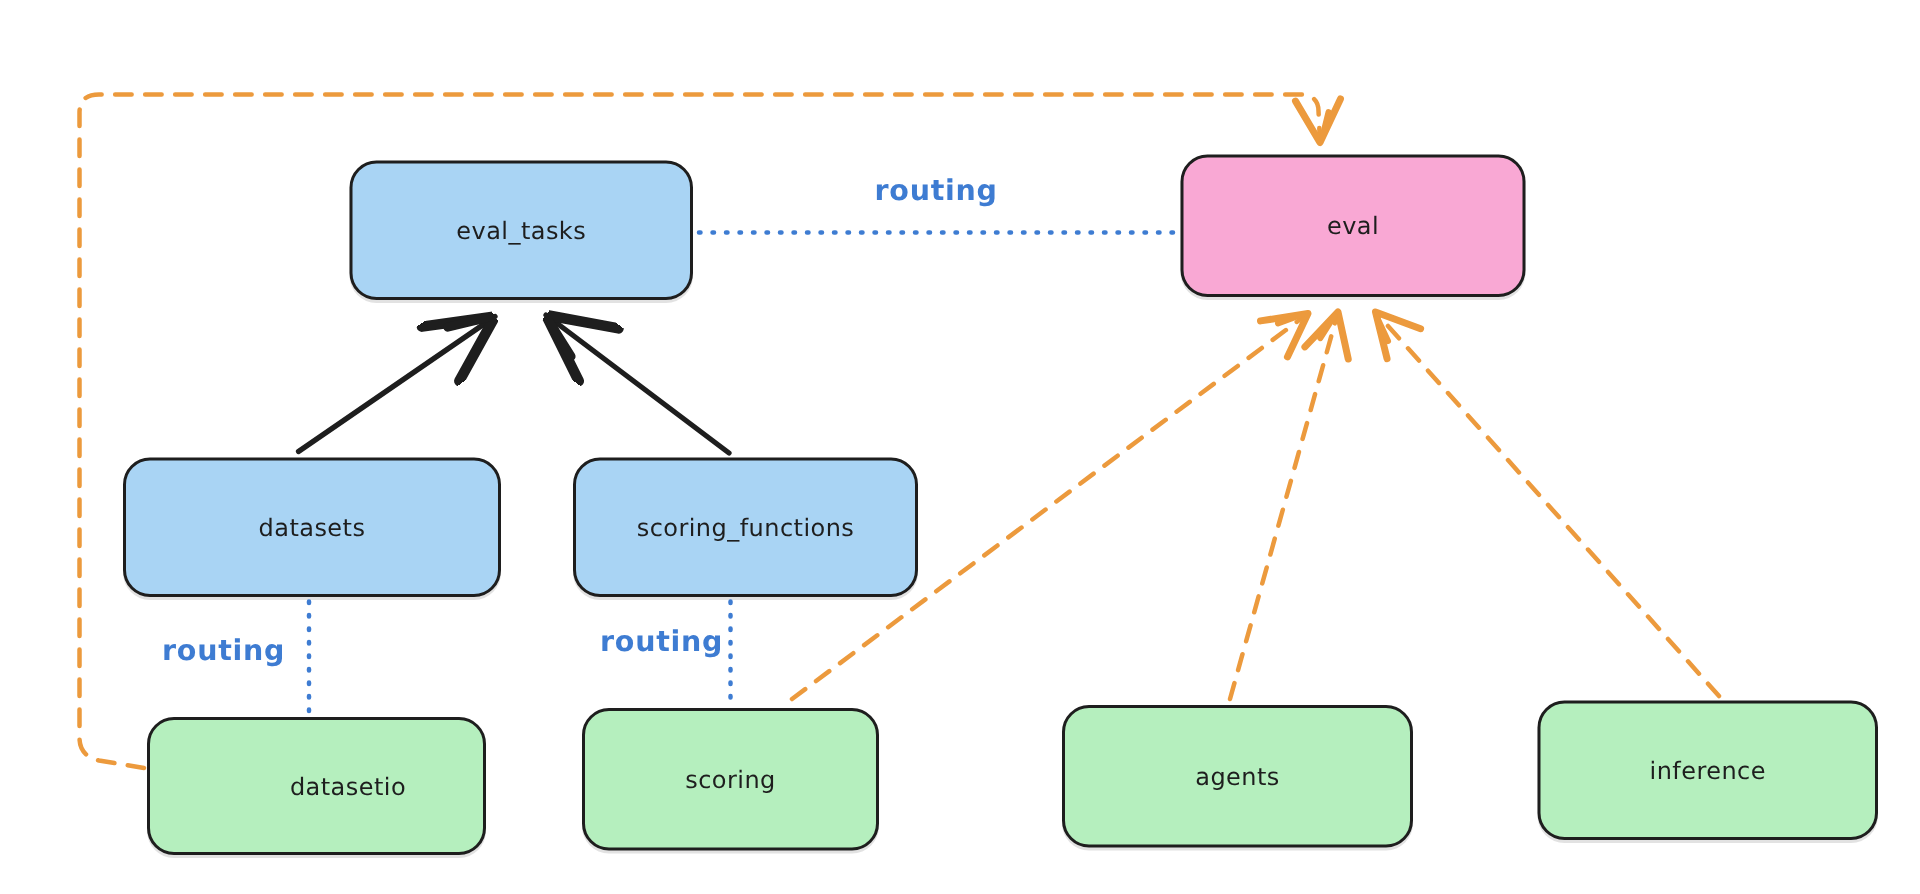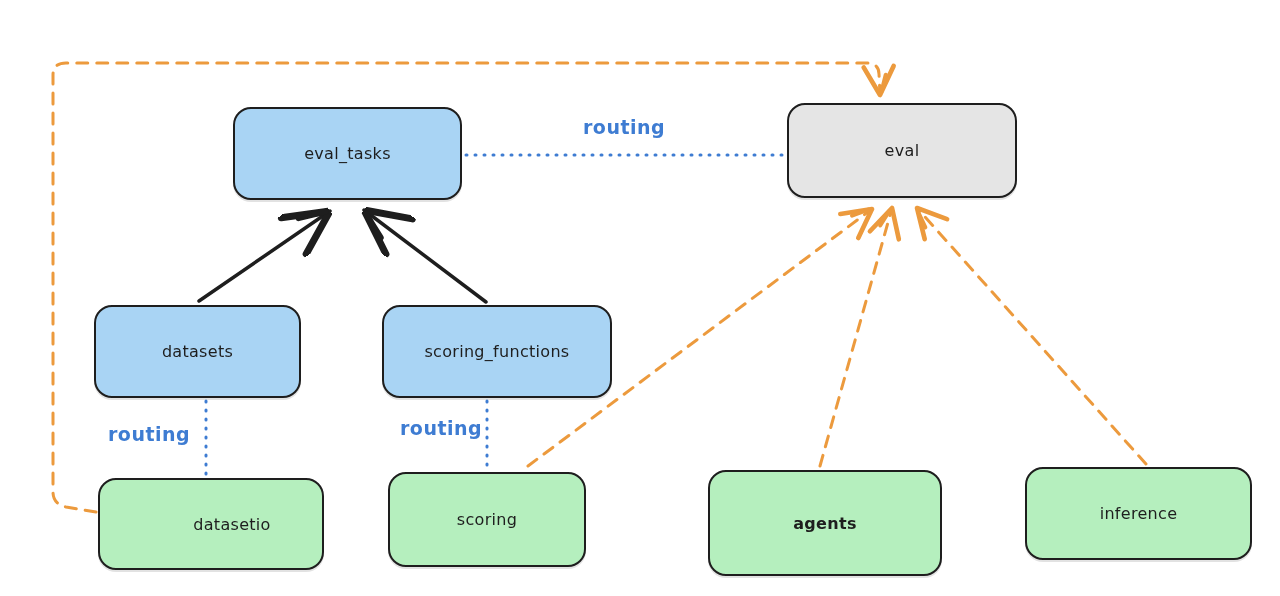--- a/index.html
+++ b/index.html
@@ -43,39 +43,39 @@
     font-weight: 600;
     letter-spacing: 0.5px;
     color: #3e7cd2;
     z-index: 3;
     white-space: nowrap;
     text-align: right;
   }
   
   #n-eval_tasks        { left: 233px; top: 107px; width: 229px; height: 93px; }
   #n-eval              { left: 787px; top: 103px; width: 230px; height: 95px; }
-  #n-datasets          { left:  94px; top: 305px; width: 207px; height: 93px; }
+  #n-datasets          { left:  82px; top: 305px; width: 252px; height: 93px; }
   #n-scoring_functions { left: 382px; top: 305px; width: 230px; height: 93px; }
   #n-datasetio         { left:  98px; top: 478px; width: 226px; height: 92px; padding-left: 42px; }
   #n-scoring           { left: 388px; top: 472px; width: 198px; height: 95px; }
-  #n-agents            { left: 708px; top: 470px; width: 234px; height: 106px; font-weight: bold; }
+  #n-agents            { left: 708px; top: 470px; width: 234px; height: 95px; }
   #n-inference         { left: 1025px; top: 467px; width: 227px; height: 93px; }
   
   #lbl-routing-top  { left: 583px; top: 116px; }
   #lbl-routing-left { left: 108px; top: 423px; }
   #lbl-routing-mid  { left: 400px; top: 417px; }
 </style>
 </head>
 <body>
 
 <div class="canvas">
 
   <div class="node" id="n-eval_tasks" style="background: rgb(169, 212, 244);">eval_tasks</div>
 
-  <div class="node" id="n-eval" style="background: #e5e5e5;">eval</div>
+  <div class="node" id="n-eval" style="background: #f9a8d4;">eval</div>
 
   <div class="node" id="n-datasets" style="background: rgb(169, 212, 244);">datasets</div>
 
   <div class="node" id="n-scoring_functions" style="background: rgb(169, 212, 244);">scoring_functions</div>
 
   <div class="node" id="n-datasetio" style="background: rgb(181, 239, 190);">datasetio</div>
 
   <div class="node" id="n-scoring" style="background: rgb(181, 239, 190);">scoring</div>
 
   <div class="node" id="n-agents" style="background: rgb(181, 239, 190);">agents</div>

